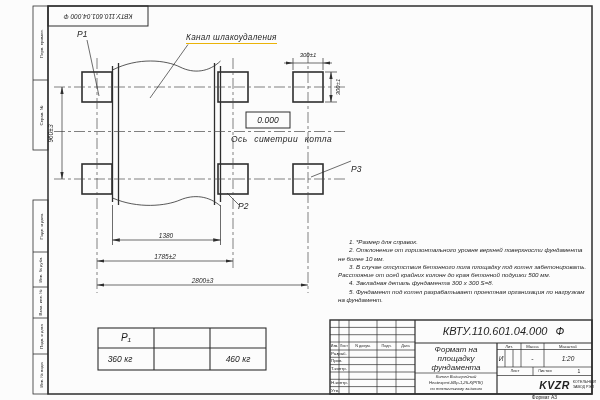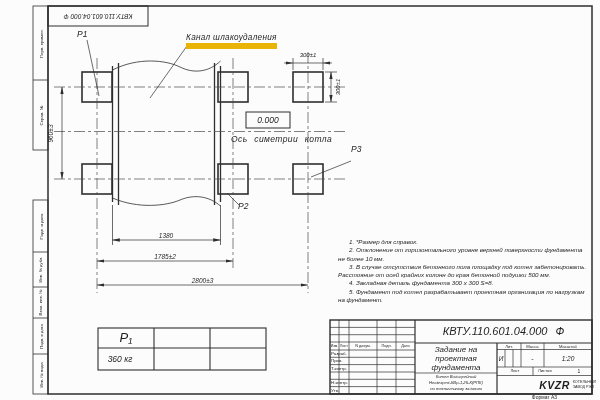--- a/index.html
+++ b/index.html
@@ -7,21 +7,21 @@
     position:relative; width:600px; height:400px; margin:0;
     background:#fcfcfc; overflow:hidden;
     font-family:"Liberation Sans","DejaVu Sans",sans-serif;
     color:#1f1f1f; outline:1px solid #c9c9c9;
   }
   .t  { position:absolute; white-space:nowrap; }
   .it { font-style:italic; }
   .ctr{ text-align:center; }
   .rot180 { transform:rotate(180deg); }
   .rot90  { transform:rotate(-90deg); }
-  .underl { border-bottom:6px solid #eab308; padding-bottom:1px; }
+  .underl { border-bottom:1px solid #eab308; padding-bottom:1px; }
   .note { text-indent:11px; }
   svg { position:absolute; left:0; top:0; }
   .logo-bars {
     display:inline-block; width:8px; height:10px; margin-right:2px;
     background:repeating-linear-gradient(0deg,#141414 0 2px,#fcfcfc 2px 3.4px);
   }
   .logo-word { font-weight:900; font-style:italic; font-size:10.5px; letter-spacing:.5px;margin-left:44px; }
   .company { font-size:3.7px; line-height:4.4px; margin-left:3px; text-align:left; }
 </style>
 </head>
@@ -145,33 +145,34 @@
   <div class="t ctr rot90" style="left:5.5px;top:107.5px;width:70px;height:15px;line-height:15px;font-size:4.4px;">Справ. №</div>
   <div class="t ctr rot90" style="left:14.5px;top:218.5px;width:52px;height:15px;line-height:15px;font-size:4.4px;">Подп. и дата</div>
   <div class="t ctr rot90" style="left:23px;top:262px;width:35px;height:15px;line-height:15px;font-size:4.2px;">Инв. № дубл.</div>
   <div class="t ctr rot90" style="left:25px;top:295px;width:31px;height:15px;line-height:15px;font-size:4.2px;">Взам. инв. №</div>
   <div class="t ctr rot90" style="left:22.5px;top:328.5px;width:36px;height:15px;line-height:15px;font-size:4.2px;">Подп. и дата</div>
   <div class="t ctr rot90" style="left:20.5px;top:366.5px;width:40px;height:15px;line-height:15px;font-size:4.2px;">Инв. № подл.</div>
 
   <div class="t it" style="left:77px;top:29px;font-size:8.5px;">Р1</div>
   <div class="t it underl" style="left:186px;top:33px;font-size:8.2px;letter-spacing:.3px;">Канал шлакоудаления</div>
   <div class="t it" style="left:238px;top:201px;font-size:8.5px;">Р2</div>
-  <div class="t it" style="left:351px;top:144px;font-size:8.5px;text-align:right;">Р3</div>
+  <div class="t it" style="left:351px;top:164px;font-size:8.5px;text-align:right;">Р3</div>
   <div class="t it ctr" style="left:246px;top:112px;width:44px;height:16px;line-height:16px;font-size:8.5px;text-align:center;">0.000</div>
   <div class="t it" style="left:231px;top:134px;font-size:8.5px;word-spacing:4px;letter-spacing:.4px;text-align:center;">Ось симетрии котла</div>
 
   <div class="t it ctr rot90" style="left:30px;top:128.5px;width:40px;height:9px;line-height:9px;font-size:6.5px;">960±3</div>
   <div class="t it ctr" style="left:129px;top:231.5px;width:74px;font-size:6.5px;">1380</div>
   <div class="t it ctr" style="left:128px;top:252.5px;width:74px;font-size:6.5px;">1785±2</div>
   <div class="t it ctr" style="left:165px;top:276.5px;width:75px;font-size:6.5px;">2800±3</div>
   <div class="t it ctr" style="left:288px;top:52px;width:40px;font-size:6px;">300±1</div>
   <div class="t it ctr rot90" style="left:319.5px;top:83px;width:36px;height:8px;line-height:8px;font-size:6px;">300±1</div>
 
-  <div class="t it ctr" style="left:98px;top:328px;width:56px;height:20px;line-height:20px;font-size:13px;">Р₁</div>
+  <div class="t it ctr" style="left:98px;top:328px;width:56px;height:20px;line-height:20px;font-size:10px;">Р₁</div>
   <div class="t it ctr" style="left:98px;top:348px;width:44px;height:22px;line-height:22px;font-size:8.5px;">360 кг</div>
+  <div class="t it ctr" style="left:210px;top:348px;width:56px;height:22px;line-height:22px;font-size:8.5px;">460 кг</div>
 
   <div class="t it" style="left:338px;top:238px;width:250px;font-size:6.2px;line-height:1.33;white-space:normal;">
     <div class="note">1. *Размер для справок.</div>
     <div class="note">2. Отклонение от горизонтального уровня верхней поверхности фундамента не более 10 мм.</div>
     <div class="note">3. В случае отсутствия бетонного пола площадку под котел забетонировать. Расстояние от осей крайних колонн до края бетонной подушки 500 мм.</div>
     <div class="note">4. Закладная деталь фундамента 300 x 300 S=8.</div>
     <div class="note">5. Фундамент под котел разрабатывает проектная организация по нагрузкам на фундамент.</div>
   </div>
 
   <div class="t it ctr" style="left:415px;top:320px;width:177px;height:23px;line-height:23px;font-size:11px;word-spacing:5px;">КВТУ.110.601.04.000 Ф</div>
@@ -181,22 +182,22 @@
   <div class="t ctr" style="left:349px;top:343.5px;width:28px;font-size:3.8px;">N докум.</div>
   <div class="t ctr" style="left:377px;top:343.5px;width:19px;font-size:3.8px;">Подп.</div>
   <div class="t ctr" style="left:396px;top:343.5px;width:19px;font-size:3.8px;">Дата</div>
 
   <div class="t" style="left:331px;top:351px;font-size:4.4px;">Разраб.</div>
   <div class="t" style="left:331px;top:358.3px;font-size:4.4px;">Пров.</div>
   <div class="t" style="left:331px;top:365.6px;font-size:4.4px;">Т.контр.</div>
   <div class="t" style="left:331px;top:380.3px;font-size:4.4px;">Н.контр.</div>
   <div class="t" style="left:331px;top:387.6px;font-size:4.4px;">Утв.</div>
 
-  <div class="t it ctr" style="left:415px;top:344.5px;width:82px;font-size:8px;">Задание на</div>
-  <div class="t it ctr" style="left:415px;top:353.5px;width:82px;font-size:8px;">проектная</div>
+  <div class="t it ctr" style="left:415px;top:344.5px;width:82px;font-size:8px;">Формат на</div>
+  <div class="t it ctr" style="left:415px;top:353.5px;width:82px;font-size:8px;">площадку</div>
   <div class="t it ctr" style="left:415px;top:362.5px;width:82px;font-size:8px;font-style:italic;">фундамента</div>
 
   <div class="t it ctr" style="left:415px;top:374px;width:82px;font-size:4.2px;">Котел Водогрейный</div>
   <div class="t it ctr" style="left:415px;top:380px;width:82px;font-size:4.2px;">Heatexpert-КВр-1,25-К(РПК)</div>
   <div class="t it ctr" style="left:415px;top:386px;width:82px;font-size:4.2px;">по техническому заданию</div>
 
   <div class="t ctr" style="left:497px;top:343.5px;width:24px;font-size:4.2px;">Лит.</div>
   <div class="t ctr" style="left:521px;top:343.5px;width:23px;font-size:4.2px;">Масса</div>
   <div class="t ctr" style="left:544px;top:343.5px;width:48px;font-size:4.2px;">Масштаб</div>
   <div class="t it ctr" style="left:497px;top:349.5px;width:8px;height:17.5px;line-height:17.5px;font-size:6.5px;">И</div>

